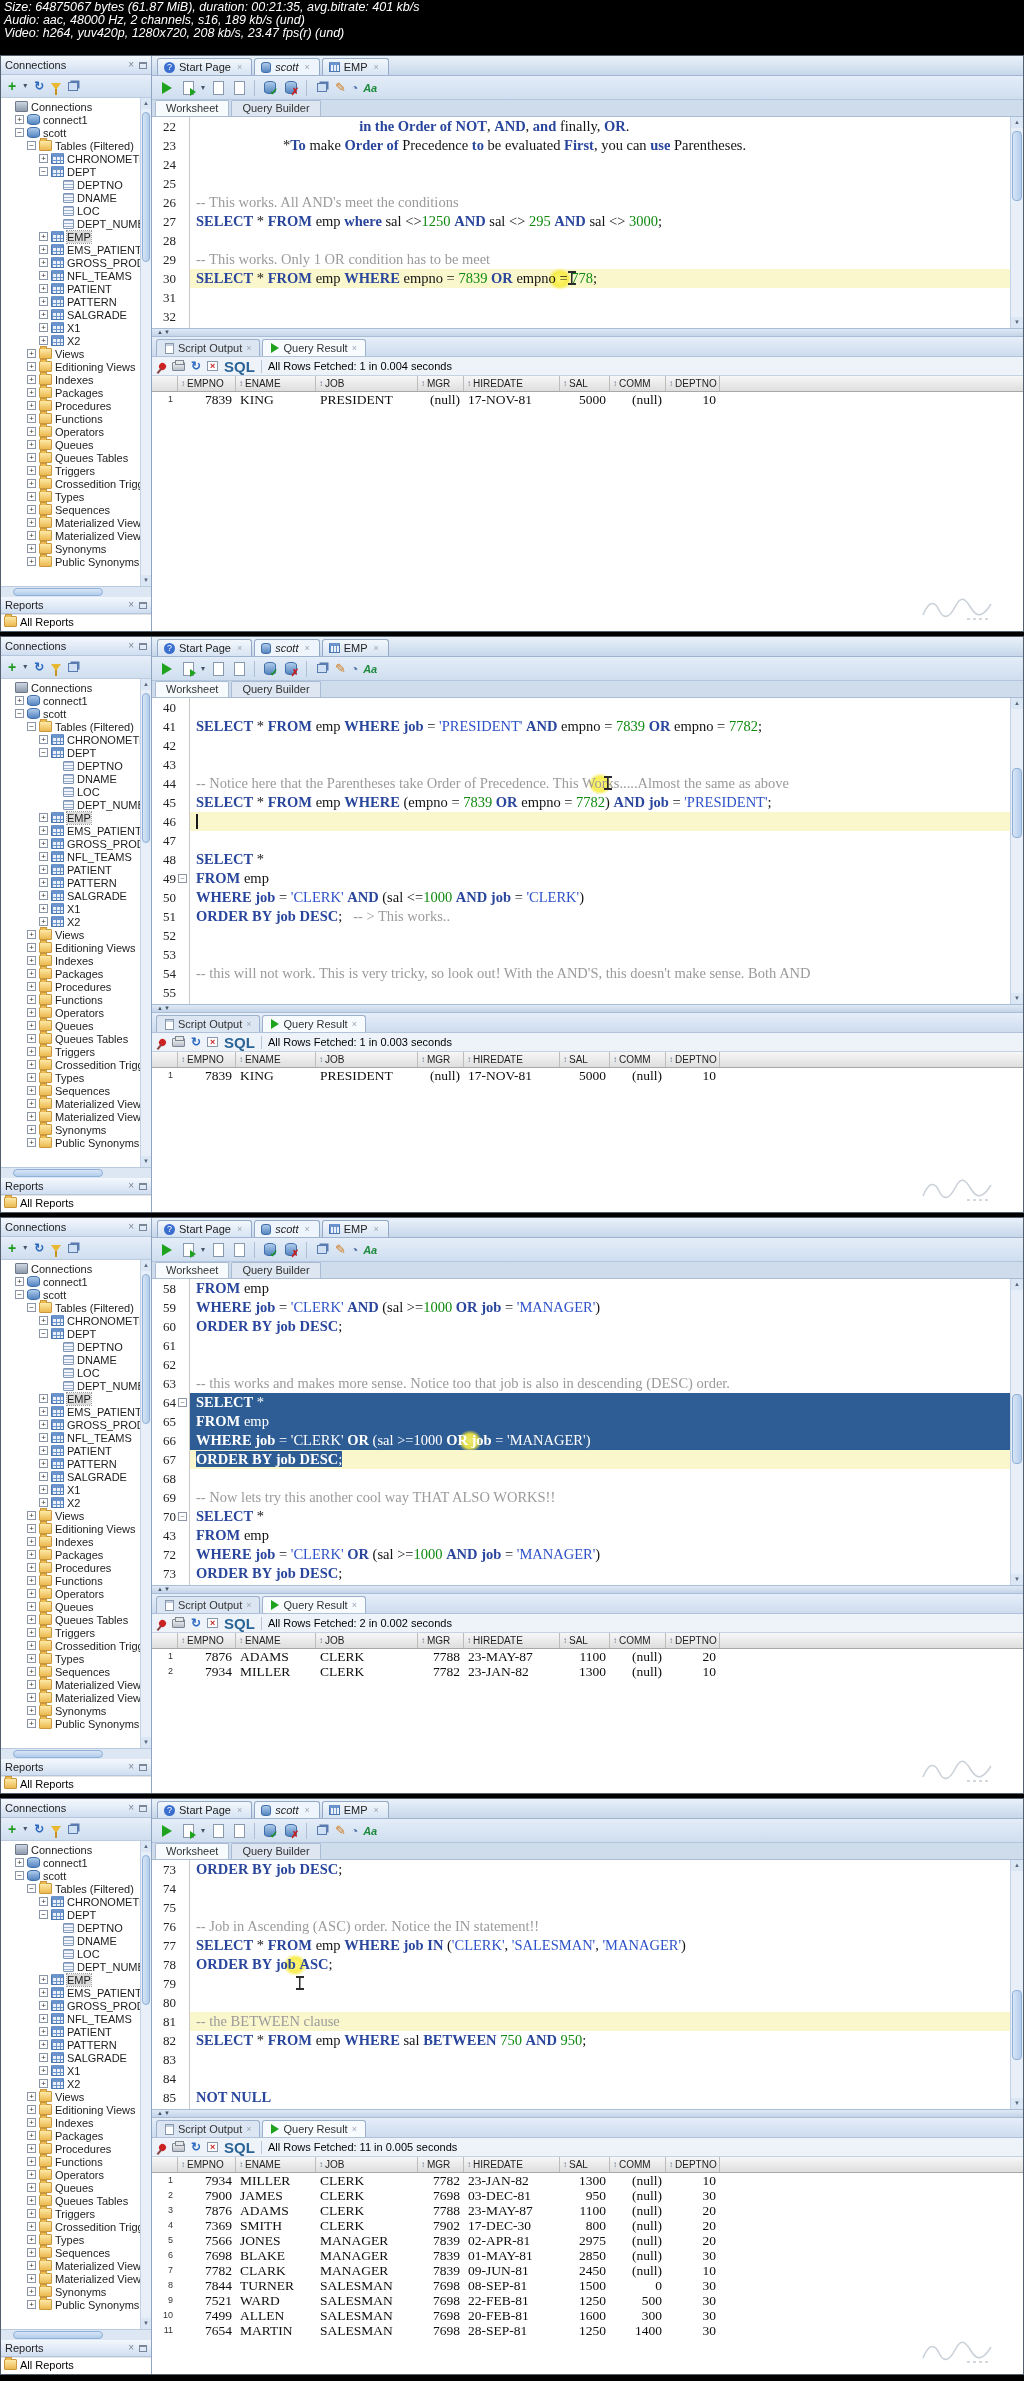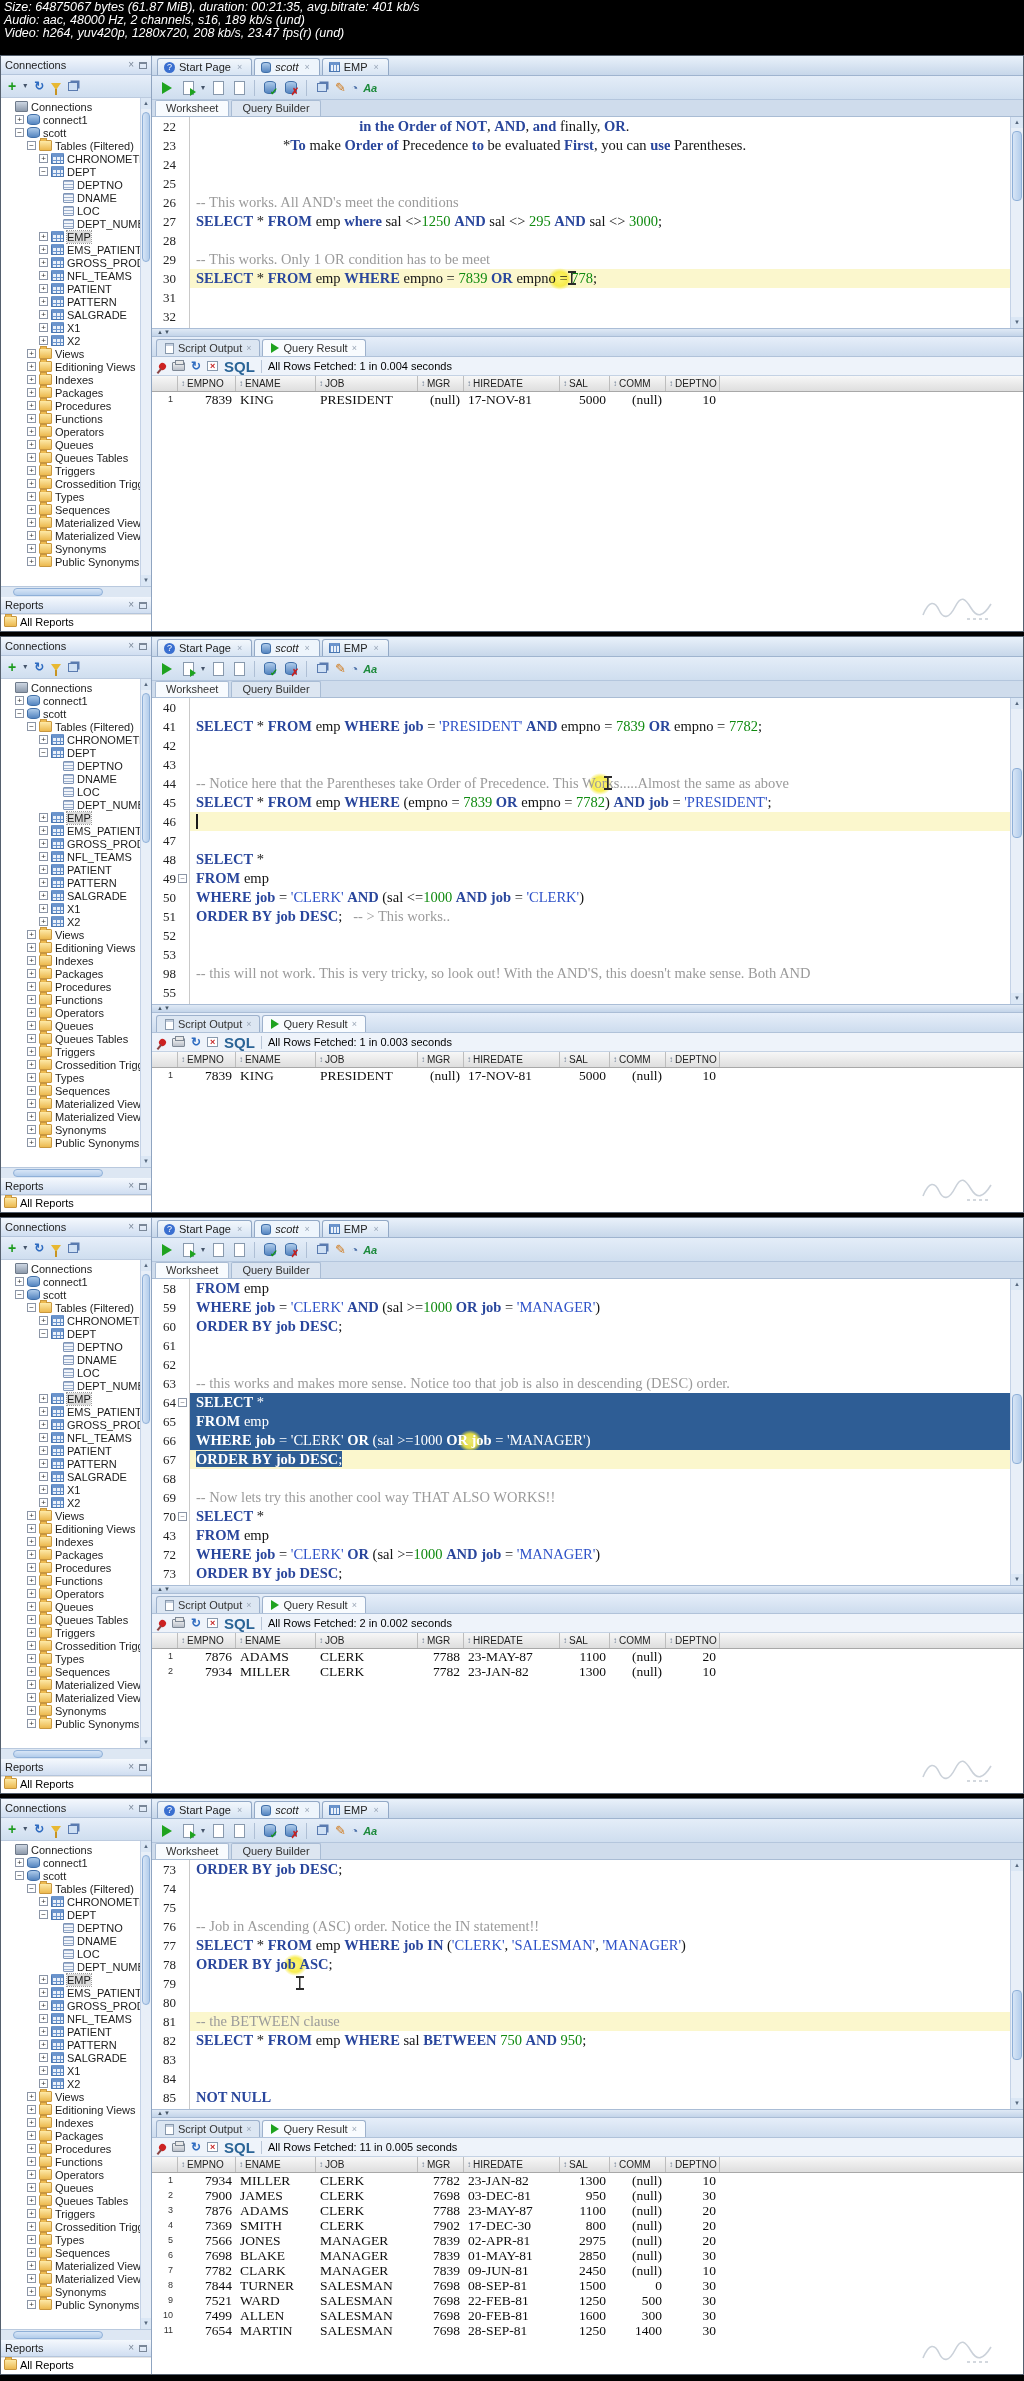--- a/index.html
+++ b/index.html
@@ -924,21 +924,21 @@
             </div>
             <div class="gl">
               <span class="num">52</span>
               <span class="foldsp"></span>
             </div>
             <div class="gl">
               <span class="num">53</span>
               <span class="foldsp"></span>
             </div>
             <div class="gl">
-              <span class="num">98</span>
+              <span class="num">54</span>
               <span class="foldsp"></span>
             </div>
             <div class="gl">
               <span class="num">55</span>
               <span class="foldsp"></span>
             </div>
           </div>
           <div class="codecol">
             <div class="cline"><span class="ztext"></span></div>
             <div class="cline"><span class="ztext"><span class="tok-k">SELECT</span><span class="tok-p"> * </span><span class="tok-k">FROM</span><span class="tok-p"> emp </span><span class="tok-k">WHERE</span><span class="tok-p"> </span><span class="tok-k">job</span><span class="tok-p"> = </span><span class="tok-s">'PRESIDENT'</span><span class="tok-p"> </span><span class="tok-k">AND</span><span class="tok-p"> empno = </span><span class="tok-n">7839</span><span class="tok-p"> </span><span class="tok-k">OR</span><span class="tok-p"> empno = </span><span class="tok-n">7782</span><span class="tok-p">;</span></span></div>

